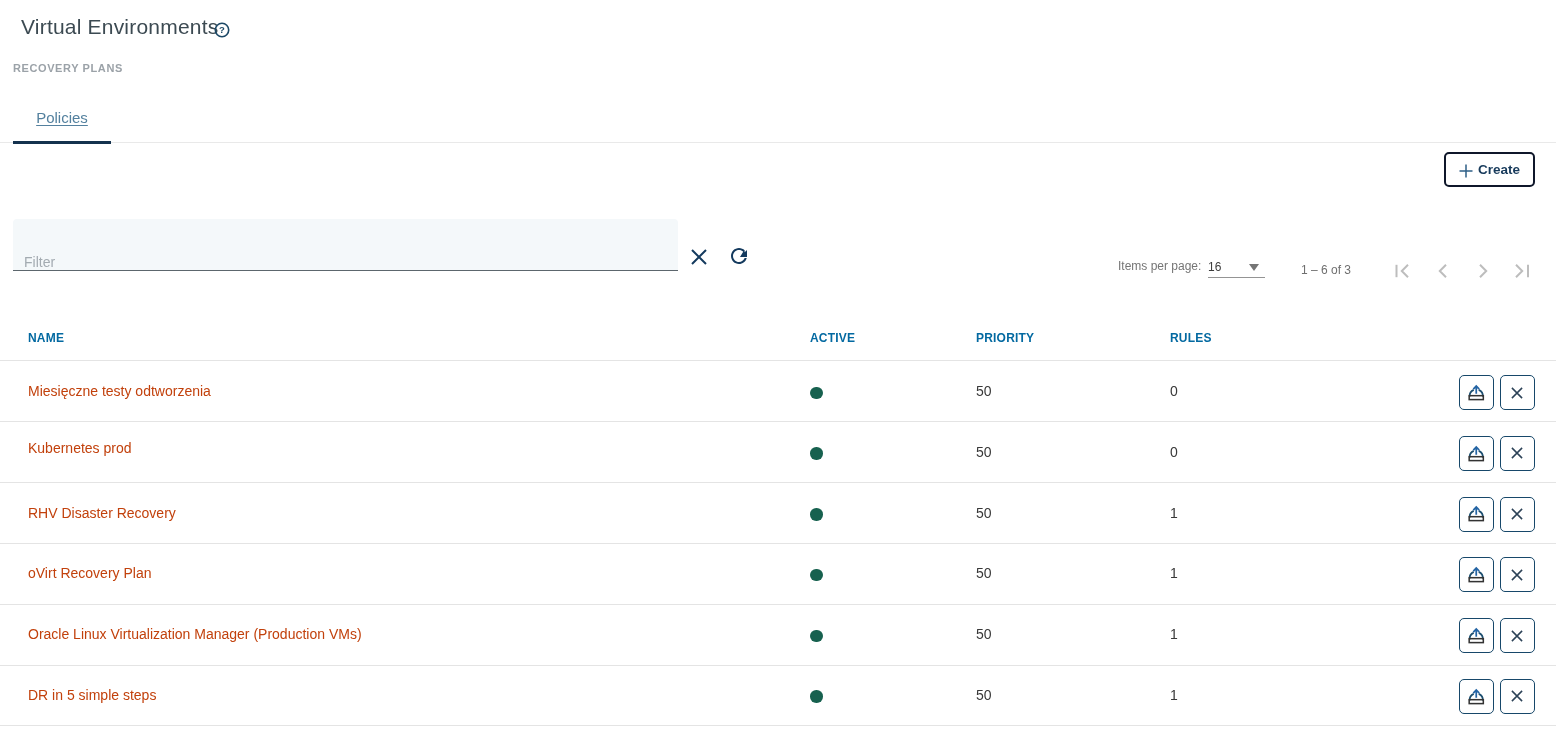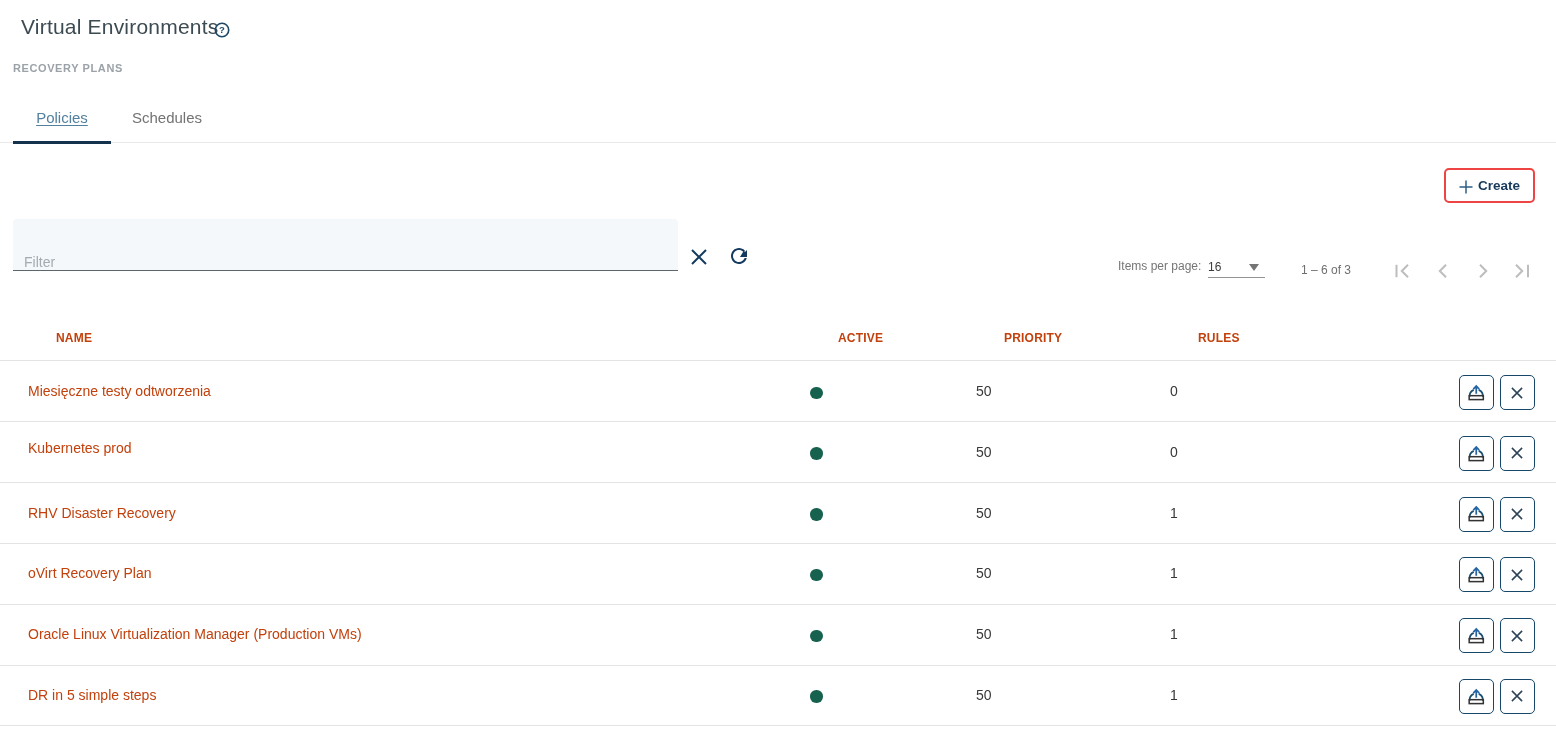--- a/index.html
+++ b/index.html
@@ -11,58 +11,57 @@
   .subtitle { left:13px; top:62px; font-size:11px; font-weight:700; color:#9ba2a8; letter-spacing:0.6px; }
 
   
   .tabbar { left:0; top:95px; width:1556px; height:48px; border-bottom:1px solid #e9e9e9; }
   .tab { position:absolute; top:-2px; height:48px; display:flex; align-items:center; justify-content:center; font-size:15px; }
   .tab1 { left:13px; width:98px; color:#53809e; text-decoration:underline; text-underline-offset:2px; }
   .tab2 { left:111px; width:112px; color:#737373; }
   .indicator { position:absolute; left:13px; top:46px; width:98px; height:3px; background:#14324e; }
 
   
-  .createbtn { left:1444px; top:152px; width:91px; height:35px; border:2px solid #ef4444; border-radius:5px; background:#fff;
-    display:flex; align-items:center; justify-content:center; font-size:13.5px; font-weight:700; color:#173a5b;margin-top:16px; }
+  .createbtn { left:1444px; top:152px; width:91px; height:35px; border:2px solid #0f172a; border-radius:5px; background:#fff;
+    display:flex; align-items:center; justify-content:center; font-size:13.5px; font-weight:700; color:#173a5b; }
   .createbtn svg { margin-right:5px; margin-top:2px; }
 
   
   .filter { left:13px; top:219px; width:665px; height:52px; background:#f4f8fa; border-radius:4px 4px 0 0; border-bottom:1.5px solid #5c666d; }
   .filter .ph { position:absolute; left:11px; top:16px; font-size:14px; color:#a3abb1;margin-top:19px; }
   .ficon { top:248px; width:18px; height:18px; }
 
   
   .pag-label { left:1118px; top:259px; font-size:12px; color:#757575; }
   .pag-size { left:1208px; top:260px; font-size:12px; color:#3c3c3c; }
   .pag-tri { left:1249px; top:264px; width:0; height:0; border-left:5.5px solid transparent; border-right:5.5px solid transparent; border-top:7px solid #757575; }
   .pag-underline { left:1208px; top:277px; width:57px; height:1px; background:#949494; }
   .pag-range { left:1301px; top:263px; font-size:12px; color:#6f6f6f; }
 
   
-  .th { top:330.5px; font-size:12px; font-weight:700; color:#c2410c; letter-spacing:0.2px;margin-left:28px; }
+  .th { top:330.5px; font-size:12px; font-weight:700; color:#0369a1; letter-spacing:0.2px; }
   .hborder { left:0; top:360px; width:1556px; height:1px; background:#e4e4e4; }
   .row-border { left:0; width:1556px; height:1px; background:#e4e4e4; position:absolute; }
   .rname { font-size:14px; color:#c2410c; position:absolute; left:28px; }
   .dot { position:absolute; width:12.5px; height:12.5px; border-radius:50%; background:#17614f; left:810px; }
   .num { position:absolute; font-size:14px; color:#383838; }
   .btn { position:absolute; width:35px; height:35px; border:1.7px solid #17486a; border-radius:5px; background:#fff;
      display:flex; align-items:center; justify-content:center; }
 </style>
 </head>
 <body>
   <div class="abs title">Virtual Environments</div>
   <svg class="abs" style="left:214px; top:22px;" width="16" height="16" viewBox="0 0 16 16">
     <circle cx="8" cy="8" r="6.7" fill="none" stroke="#1c4866" stroke-width="1.6"></circle>
     <text x="8" y="11.4" font-size="9.5" font-weight="bold" font-family="Liberation Sans" fill="#1c4866" text-anchor="middle">?</text>
   </svg>
   <div class="abs subtitle">RECOVERY PLANS</div>
 
   <div class="abs tabbar">
     <div class="tab tab1">Policies</div>
-    <div class="tab tab2">Schedules</div>
     <div class="indicator"></div>
   </div>
 
   <div class="abs createbtn"><svg width="14" height="14" viewBox="0 0 14 14">
       <path d="M7 0.5 V13.5 M0.5 7 H13.5" stroke="#2e5f87" stroke-width="1.5" fill="none"></path>
     </svg>Create</div>
 
   <div class="abs filter">
     <span class="ph">Filter</span>
   </div>

